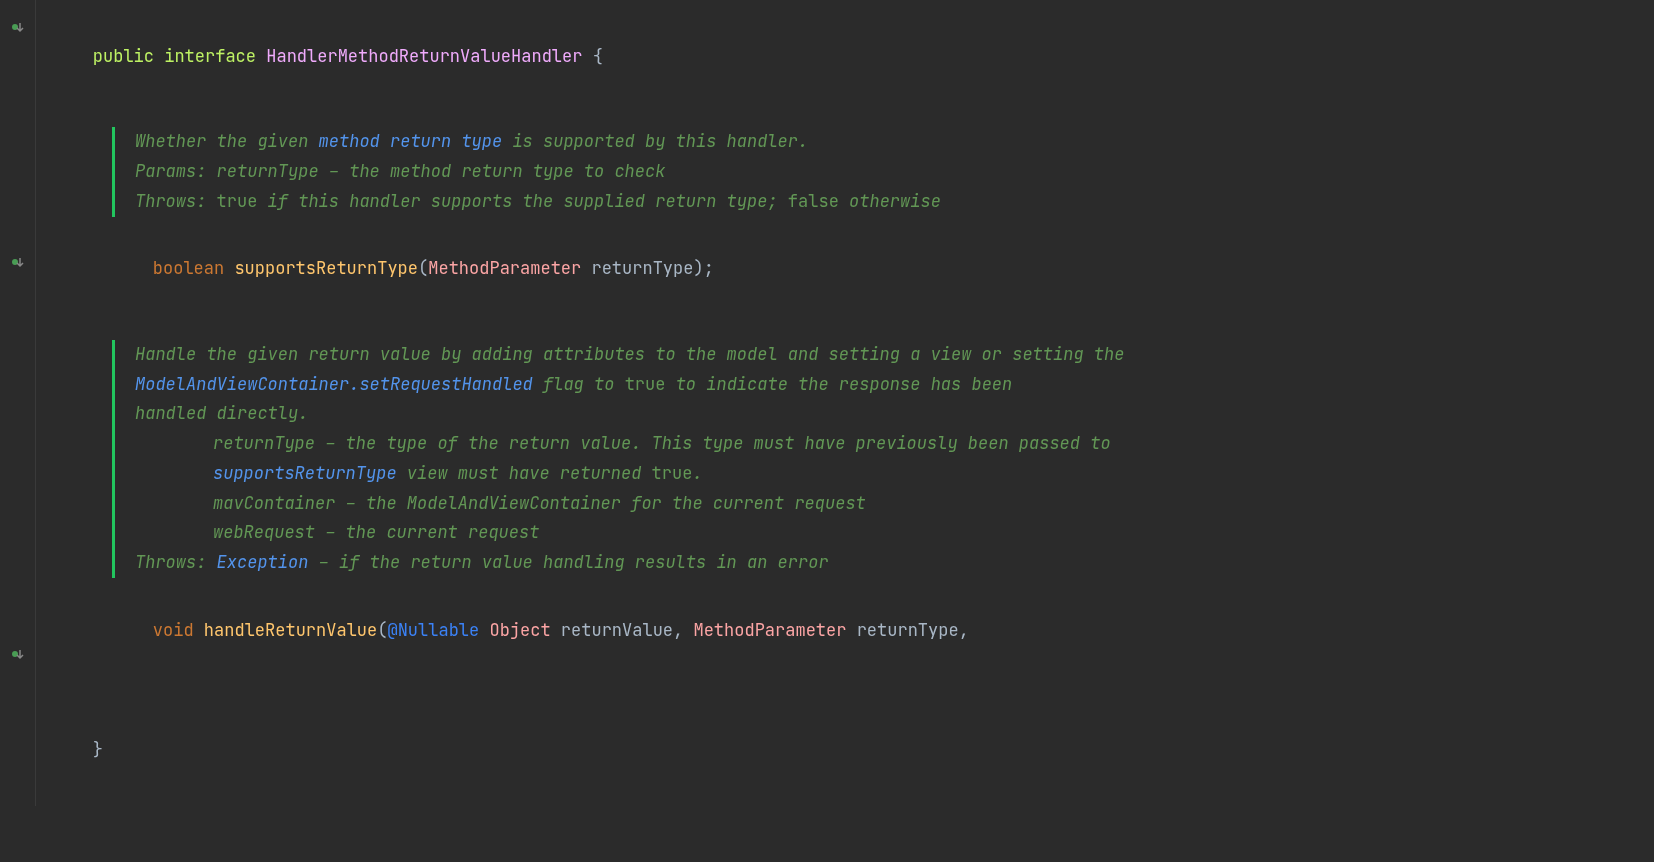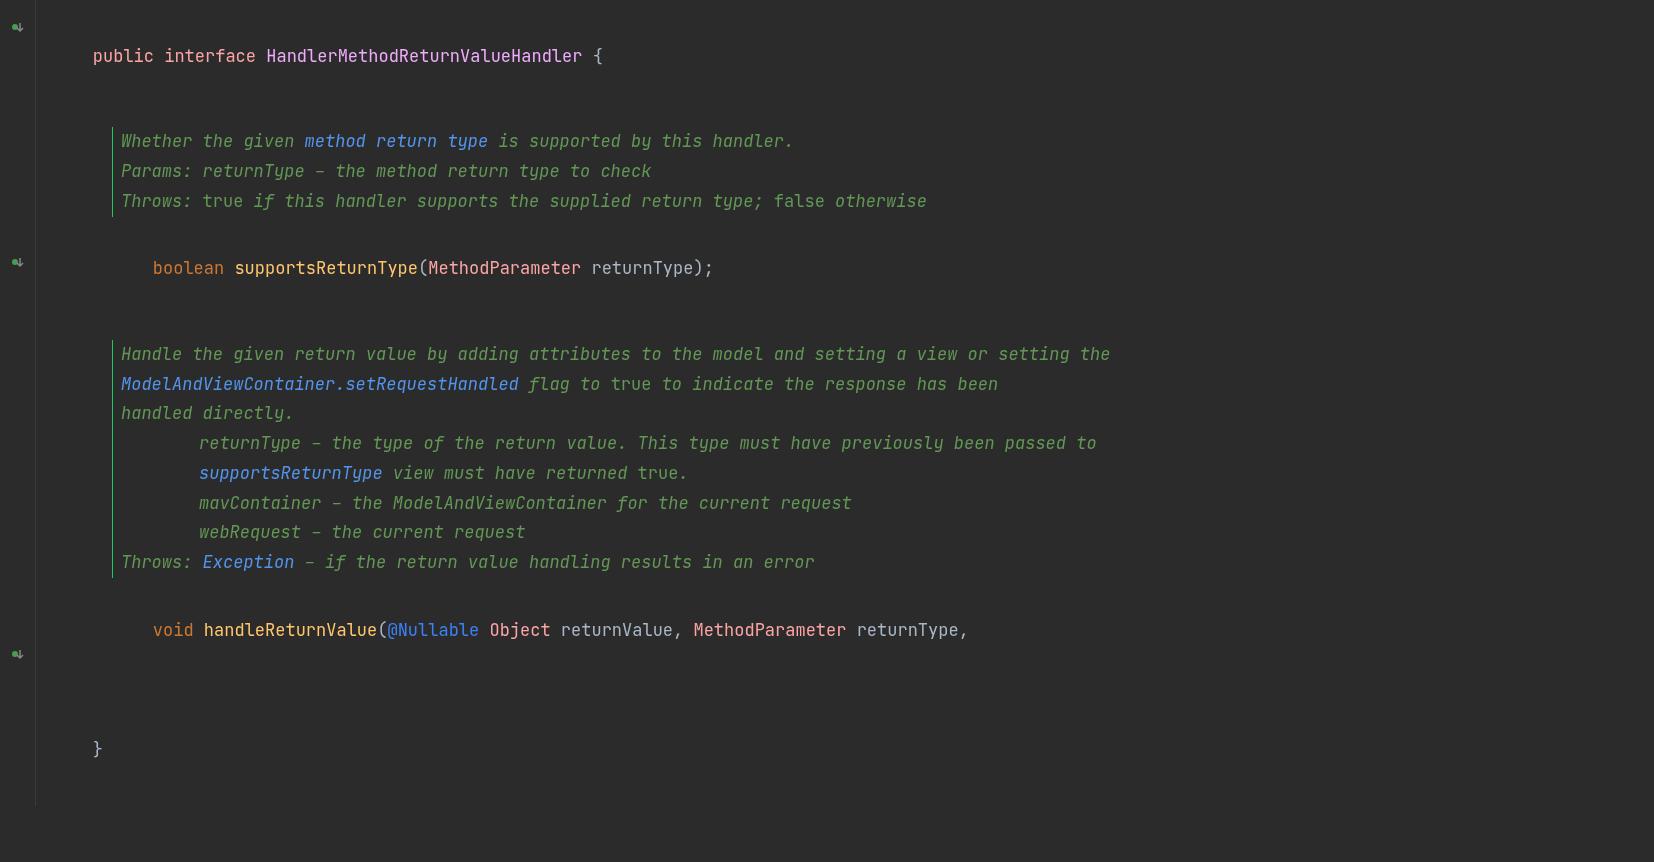--- a/index.html
+++ b/index.html
@@ -44,33 +44,33 @@
     .impl-icon svg {
       width: 14px;
       height: 14px;
     }
     
     .code-area {
       flex: 1;
       padding: 12px 0 12px 16px;
     }
     
-    .kw-modifier { color: #fca5a5; }
+    .kw-modifier { color: #bef264; }
     .kw-type { color: #cc7832; }
     .class-name { color: #f0abfc; }
     .method-name { color: #ffc66d; }
     .annotation { color: #3b82f6; }
     .param-type { color: #fca5a5; }
     .param-name { color: #a9b7c6; }
     .punct { color: #a9b7c6; }
     .brace { color: #a9b7c6; }
     
     .javadoc {
-      border-left: 1px solid #22c55e;
-      padding-left: 8px;
+      border-left: 3px solid #22c55e;
+      padding-left: 20px;
       margin: 26px 16px 8px 60px;
       color: #629755;
       font-style: italic;
     }
     
     .javadoc .doc-link {
       color: #5394ec;
     }
     
     .javadoc .doc-code {

